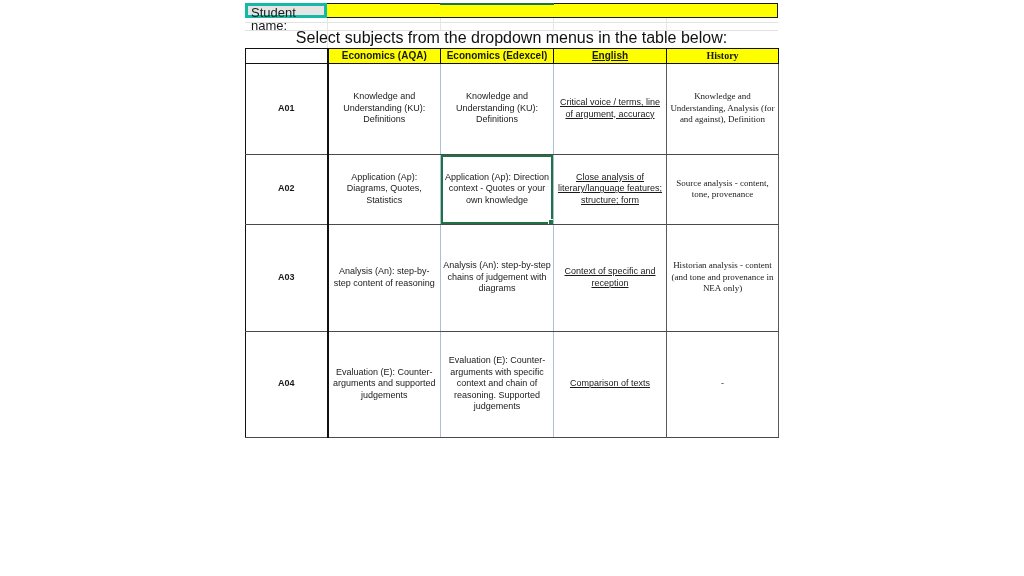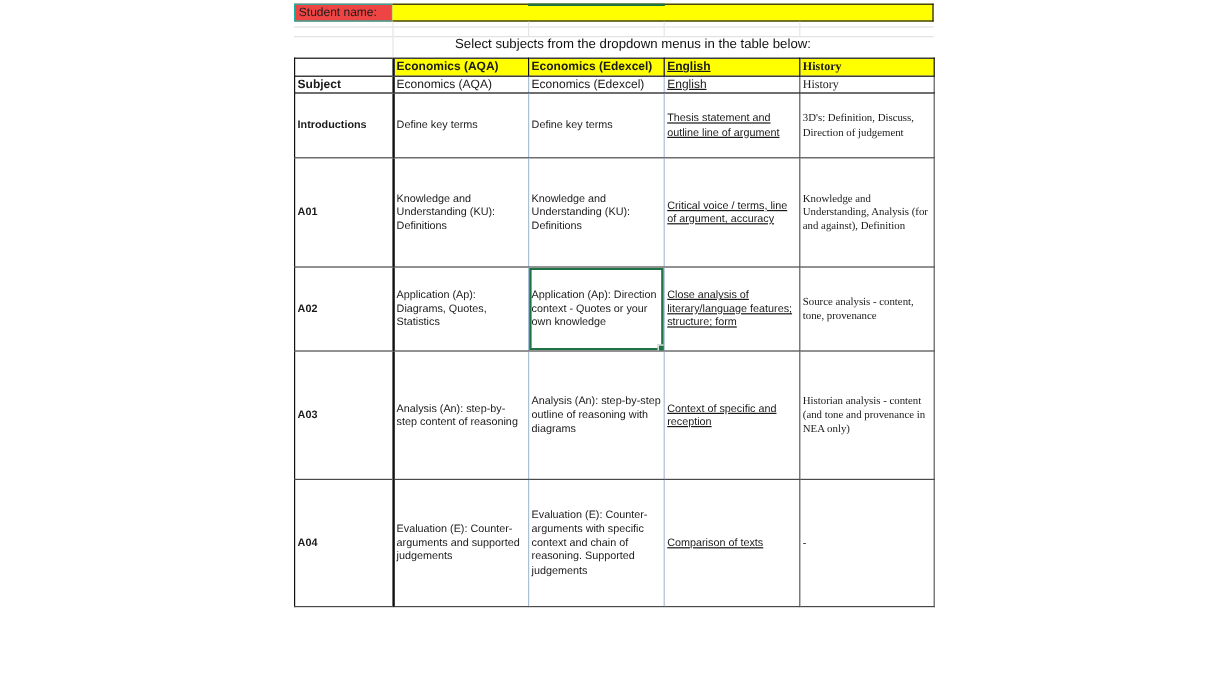--- a/index.html
+++ b/index.html
@@ -8,50 +8,50 @@
     background:#ffffff;
     font-family:"Liberation Sans", sans-serif;
     color:#1a1a1a;
     -webkit-font-smoothing:antialiased;
   }
   .sheet{position:absolute;left:245px;top:3px;width:533px;}
 
   
   .name-row{position:absolute;left:0;top:0;width:533px;height:15px;display:flex;}
   .name-label{
-    width:82px;height:15px;box-sizing:border-box;border:1px solid #14b8a6;
-    font-size:10px;line-height:13px;padding-left:3px;background:#ef4444;
+    width:82px;height:15px;box-sizing:border-box;border:3px solid #14b8a6;
+    font-size:13px;line-height:13px;padding-left:3px;background:#e5e5e5;
   }
   .name-input{
     flex:1;height:15px;box-sizing:border-box;border:1px solid #1a1a1a;border-left:none;
     background:var(--highlight);position:relative;
     font-size:10px;line-height:13px;
   }
   .name-input .green-edge{
     position:absolute;left:113px;top:-1px;width:114px;height:2px;
     background:var(--selection-green);
   }
 
   
   .faint-h{position:absolute;left:0;width:533px;height:1px;background:#e2e2e2;}
   .faint-v{position:absolute;width:1px;background:#e6e6e6;}
 
   
   .instruction{
-    position:absolute;left:16px;top:27px;width:533px;height:15px;
-    font-size:11px;line-height:15px;text-align:center;color:#111;
+    position:absolute;left:0;top:27px;width:533px;height:15px;
+    font-size:16px;line-height:15px;text-align:center;color:#111;
   }
 
   
   table.grid{
     position:absolute;left:0;top:45px;width:533px;
     border-collapse:collapse;table-layout:fixed;
   }
   table.grid td{
-    box-sizing:border-box;text-align:left;vertical-align:middle;
+    box-sizing:border-box;text-align:center;vertical-align:middle;
     font-size:9px;line-height:11.5px;padding:1px 2px;overflow:hidden;
     border-top:1px solid var(--grid-dark);
     border-bottom:1px solid var(--grid-dark);
     margin-top:24px;
   }
   td.lbl{
     font-weight:bold;font-size:9.5px;
     border-left:1px solid var(--border-black);
     border-right:2px solid var(--border-black);
   }
@@ -108,35 +108,21 @@
 
     <tbody>
         <tr class="hdr-row" style="height:14px">
       <td class="lbl"></td>
       <td class="c1">Economics (AQA)</td>
       <td class="c2">Economics (Edexcel)</td>
       <td class="c3">English</td>
       <td class="c4">History</td>
     </tr>
 
-    <tr class="subj-row" style="height:14px">
-      <td class="lbl">Subject</td>
-      <td class="c1">Economics (AQA)</td>
-      <td class="c2">Economics (Edexcel)</td>
-      <td class="c3">English</td>
-      <td class="c4">History</td>
-    </tr>
 
-    <tr style="height:54px">
-      <td class="lbl">Introductions</td>
-      <td class="c1">Define key terms</td>
-      <td class="c2">Define key terms</td>
-      <td class="c3">Thesis statement and outline line of argument</td>
-      <td class="c4">3D's: Definition, Discuss, Direction of judgement</td>
-    </tr>
 
     <tr style="height:91px">
       <td class="lbl">A01</td>
       <td class="c1">Knowledge and Understanding (KU): Definitions</td>
       <td class="c2">Knowledge and Understanding (KU): Definitions</td>
       <td class="c3">Critical voice / terms, line of argument, accuracy</td>
       <td class="c4">Knowledge and Understanding, Analysis (for and against), Definition</td>
     </tr>
 
     <tr style="height:70px">
@@ -146,21 +132,21 @@
         <span>Application (Ap): Direction context - Quotes or your own knowledge</span>
         <span class="handle"></span>
       </td>
       <td class="c3">Close analysis of literary/language features; structure; form</td>
       <td class="c4">Source analysis - content, tone, provenance</td>
     </tr>
 
     <tr style="height:107px">
       <td class="lbl">A03</td>
       <td class="c1">Analysis (An): step-by-step content of reasoning</td>
-      <td class="c2">Analysis (An): step-by-step outline of reasoning with diagrams</td>
+      <td class="c2">Analysis (An): step-by-step chains of judgement with diagrams</td>
       <td class="c3">Context of specific and reception</td>
       <td class="c4">Historian analysis - content (and tone and provenance in NEA only)</td>
     </tr>
 
     <tr style="height:106px">
       <td class="lbl">A04</td>
       <td class="c1">Evaluation (E): Counter-arguments and supported judgements</td>
       <td class="c2">Evaluation (E): Counter-arguments with specific context and chain of reasoning. Supported judgements</td>
       <td class="c3">Comparison of texts</td>
       <td class="c4">-</td>

